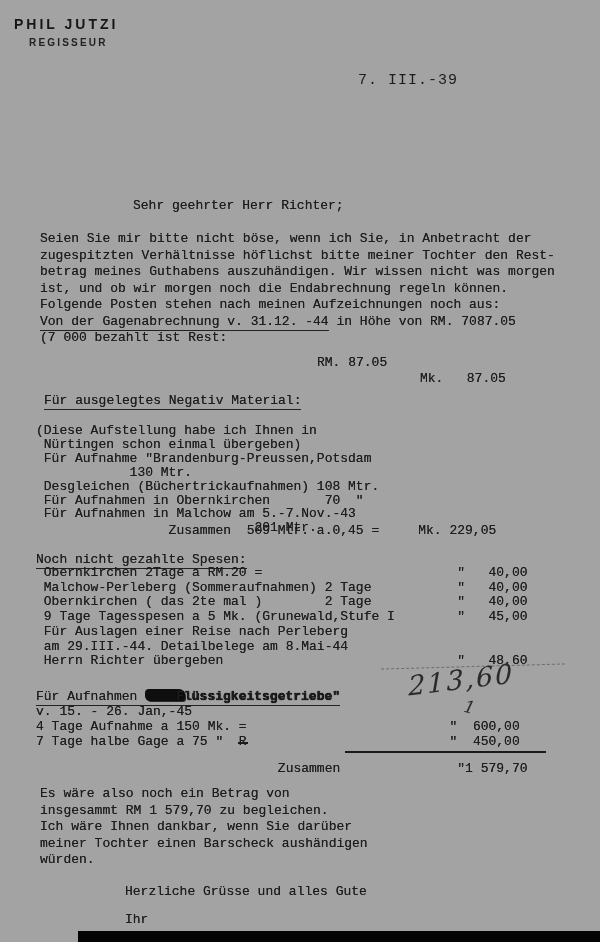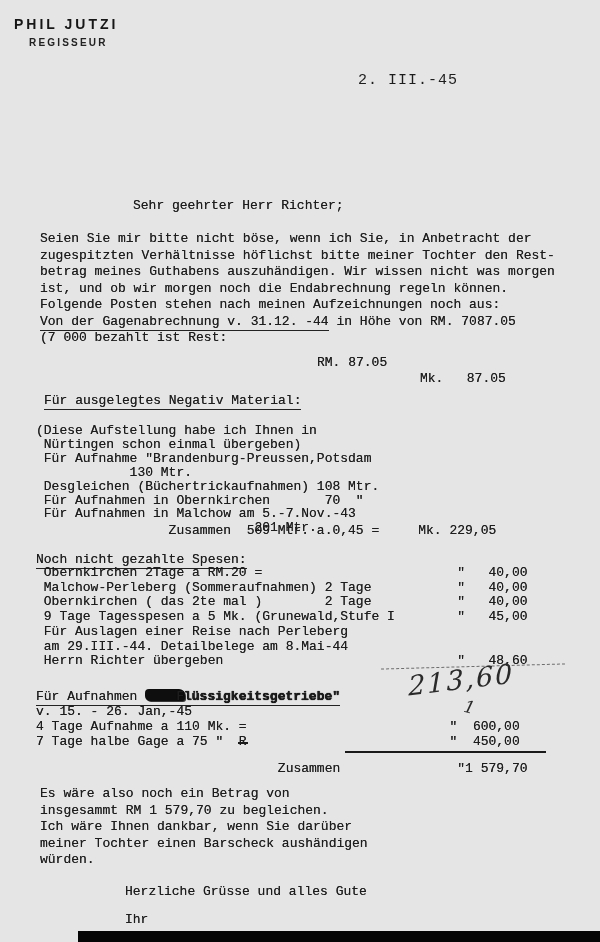--- a/index.html
+++ b/index.html
@@ -1,17 +1,17 @@
 <!DOCTYPE html>
 <html><head>
 <meta charset="utf-8">
 <style>
   html,body{margin:0;padding:0;}
   body{width:600px;height:942px;background:#ffffff;overflow:hidden;}
-  .page{position:relative;width:600px;height:942px;background:#e5e5e5;
+  .page{position:relative;width:600px;height:942px;background:#a3a3a3;
         font-family:"Liberation Mono","DejaVu Sans Mono",monospace;
         color:#1d1d1d;}
   .tw{position:absolute;font-size:13px;line-height:16.5px;white-space:pre;
       text-shadow:0 0 0.6px rgba(20,20,20,.75);}
   .tw-tight{line-height:13.9px;}
   .tw-rows{line-height:14.7px;}
   .sans{font-family:"Liberation Sans","DejaVu Sans",sans-serif;}
   .lh-name{position:absolute;left:14px;top:16px;font-size:14px;font-weight:bold;
            letter-spacing:3px;color:#161616;}
   .lh-role{position:absolute;left:29px;top:37px;font-size:10px;font-weight:bold;
@@ -37,21 +37,21 @@
   .struck{position:relative;}
   .struck::after{content:"";position:absolute;left:-1px;right:-1px;top:55%;height:1.6px;background:#1a1a1a;}
 </style>
 </head>
 <body>
 
 <div class="page">
 
   <div class="lh-name sans">PHIL JUTZI</div>
   <div class="lh-role sans">REGISSEUR</div>
-  <div class="date">2. III.-45</div>
+  <div class="date">7. III.-39</div>
 
 
   <div class="tw" style="left:40px;top:231px;">Seien Sie mir bitte nicht böse, wenn ich Sie, in Anbetracht der
 zugespitzten Verhältnisse höflichst bitte meiner Tochter den Rest-
 betrag meines Guthabens auszuhändigen. Wir wissen nicht was morgen
 ist, und ob wir morgen noch die Endabrechnung regeln können.
 Folgende Posten stehen nach meinen Aufzeichnungen noch aus:</div>
 
   <div class="tw" style="left:133px;top:198px;">Sehr geehrter Herr Richter;</div>
 
@@ -80,21 +80,21 @@
  Für Auslagen einer Reise nach Perleberg
  am 29.III.-44. Detailbelege am 8.Mai-44
  Herrn Richter übergeben                              "   48,60</div>
 
   <div class="pencil-dash"></div>
   <div class="hand hand-amount">213,60</div>
   <div class="hand hand-mark">1</div>
 
   <div class="tw" style="left:36px;top:689px;"><span class="uu"><span>Für Aufnahmen </span><span class="blob"></span><span class="smudge">Flüssigkeitsgetriebe"</span></span></div>
   <div class="tw" style="left:36px;top:704px;">v. 15. - 26. Jan,-45</div>
-  <div class="tw" style="left:36px;top:719px;"><span>4 Tage Aufnahme a 110 Mk. =</span><span>                          </span><span>"  600,00</span></div>
+  <div class="tw" style="left:36px;top:719px;"><span>4 Tage Aufnahme a 150 Mk. =</span><span>                          </span><span>"  600,00</span></div>
   <div class="tw" style="left:36px;top:734px;"><span>7 Tage halbe Gage a 75 "  </span><span class="struck">R</span><span>                          </span><span>"  450,00</span></div>
 
   <div class="sum-rule"></div>
   <div class="tw" style="left:36px;top:761px;">                               Zusammen               "1 579,70</div>
 
   <div class="tw" style="left:40px;top:786px;">Es wäre also noch ein Betrag von
 insgesammt RM 1 579,70 zu begleichen.
 Ich wäre Ihnen dankbar, wenn Sie darüber
 meiner Tochter einen Barscheck aushändigen
 würden.</div>

